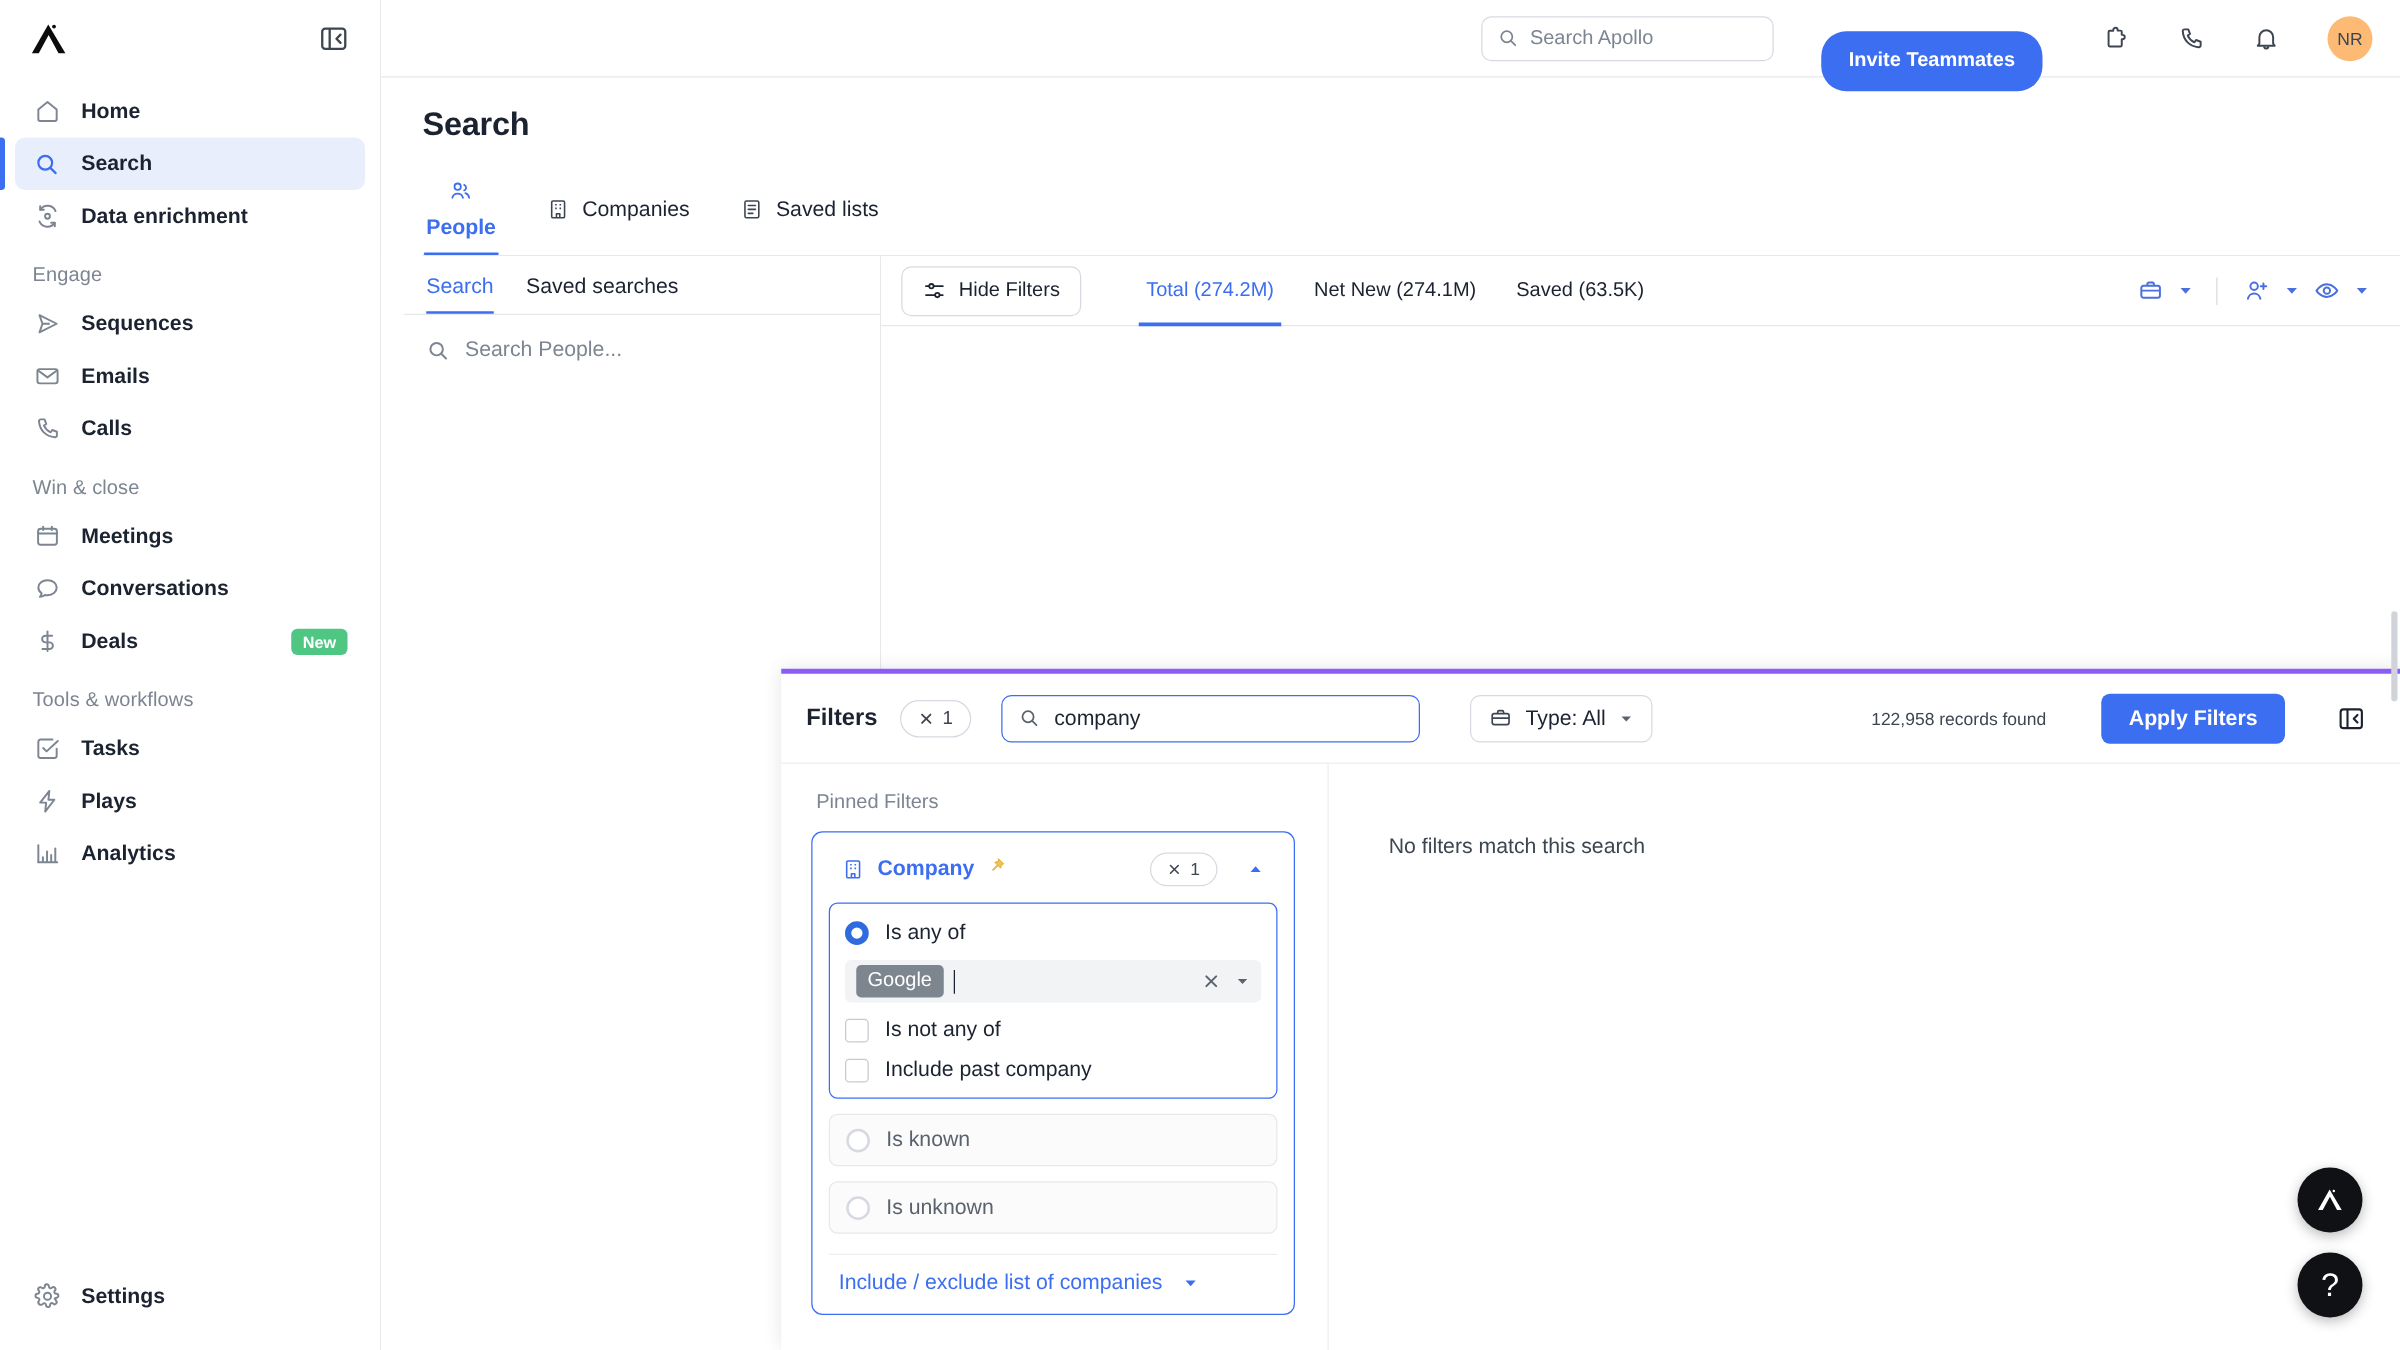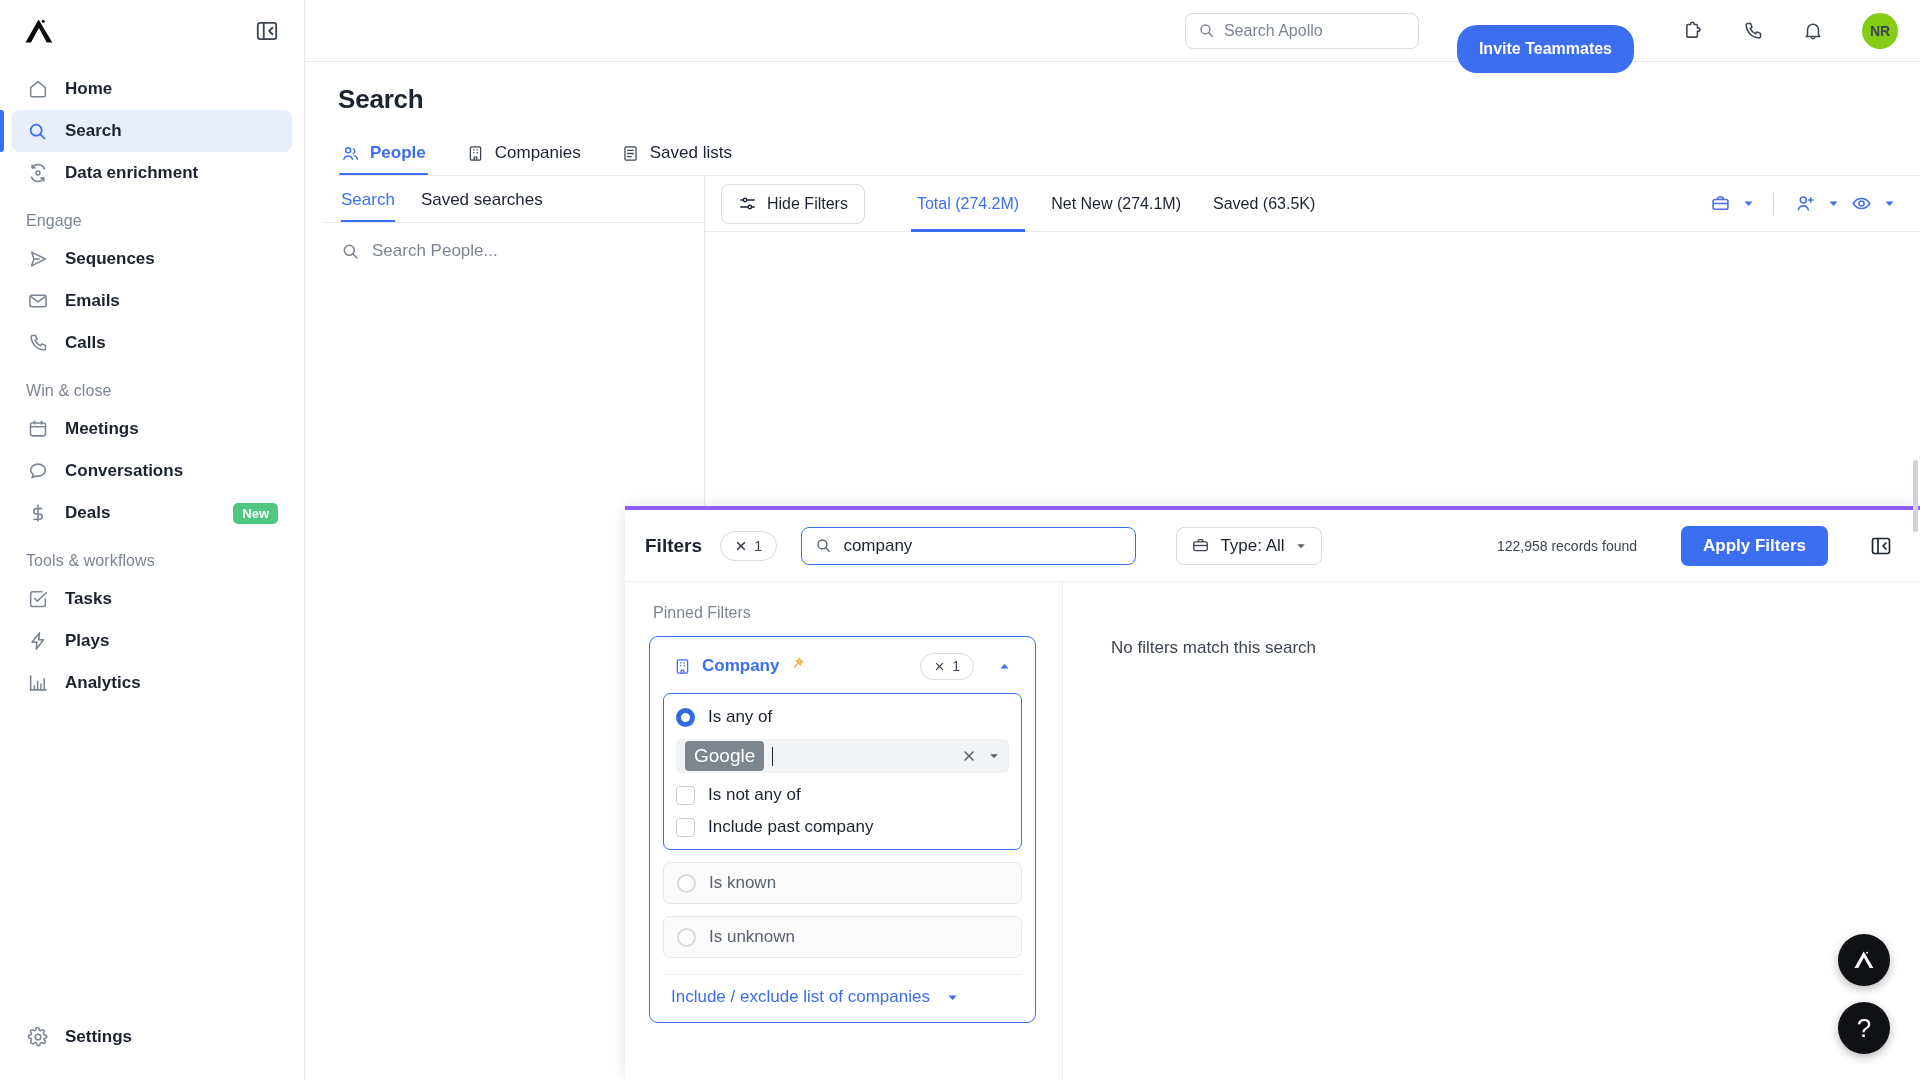--- a/index.html
+++ b/index.html
@@ -59,31 +59,31 @@
     color: #7c8591; font-size: 16px; cursor: text;
   }
   .top-search svg { flex: 0 0 17px; }
   .btn-invite {
     background: #3b6ef0; color: #fff; border: none; border-radius: 20px;
     height: 48px; padding: 0 22px; font-size: 16px; font-weight: 700;
     font-family: inherit; cursor: pointer; margin-right: 16px; margin-top: 36px;
   }
   .top-icon { width: 34px; height: 34px; display: flex; align-items: center; justify-content: center; color: #3d4551; cursor: pointer; margin-left: 10px; }
   .avatar {
-    width: 36px; height: 36px; border-radius: 50%; background: #84cc16; color: #3d4551;
-    display: flex; align-items: center; justify-content: center; font-size: 14px; font-weight: 700;
+    width: 36px; height: 36px; border-radius: 50%; background: #fdba74; color: #3d4551;
+    display: flex; align-items: center; justify-content: center; font-size: 14px; font-weight: 400;
     margin-left: 16px; cursor: pointer;
   }
 
   .page-head { padding: 22px 0 0 33px; }
   .page-title { font-size: 26px; font-weight: 700; color: #1c2330; letter-spacing: -.2px; }
   .tabs { display: flex; gap: 36px; margin-top: 22px; padding-left: 1px; }
   .tab { display: flex; align-items: center; gap: 10px; font-size: 17px; color: #1c2330; padding: 6px 2px 12px 2px; cursor: pointer; position: relative; }
   .tab .ico { color: #3d4551; display: flex; }
-  .tab.active { color: #3b6ef0; font-weight: 600; }
+  .tab.active { color: #3b6ef0; font-weight: 600; flex-direction: column; }
   .tab.active .ico { color: #3b6ef0; }
   .tab.active::after { content: ""; position: absolute; left: 0; right: 0; bottom: 0; height: 2.5px; background: #3b6ef0; border-radius: 2px; }
   .tabs-rule { height: 1px; background: #e6e8eb; margin-left: 0; }
 
   
   .content { flex: 1; display: flex; min-height: 0; position: relative; }
   .left-panel {
     width: 400px; flex: 0 0 400px; border-right: 1px solid #e6e8eb; background: #fff;
     padding-left: 18px;
   }
@@ -168,21 +168,21 @@
   .radio {
     width: 19px; height: 19px; border-radius: 50%; border: 2.5px solid #c5cbd3; background: #fff;
     flex: 0 0 19px; box-sizing: border-box;
   }
   .radio.on { border: 5.5px solid #2f6bdf; }
   .token-field {
     margin-top: 12px; height: 34px; background: #f2f3f5; border-radius: 5px;
     display: flex; align-items: center; padding: 0 9px; gap: 8px;
   }
   .token {
-    background: #7d858f; color: #fff; font-size: 19px; border-radius: 4px;
+    background: #7d858f; color: #fff; font-size: 16px; border-radius: 4px;
     padding: 3px 9px; line-height: 1.25;
   }
   .caret-text { width: 1px; height: 19px; background: #1c2330; animation: none; }
   .tf-clear { margin-left: auto; color: #5a626d; display: flex; cursor: pointer; }
   .tf-arrow { color: #5a626d; display: flex; cursor: pointer; padding-left: 4px; }
   .cb-row { display: flex; align-items: center; gap: 13px; font-size: 17px; color: #1c2330; margin-top: 12px; cursor: pointer; }
   .cb { width: 19px; height: 19px; border: 1.6px solid #c5cbd3; border-radius: 3.5px; background: #fff; flex: 0 0 19px; }
   .opt-box-muted {
     margin-top: 12px; border: 1px solid #e6e8eb; border-radius: 7px; background: #fbfbfc;
     height: 42px; display: flex; align-items: center; padding: 0 13px; gap: 13px;

